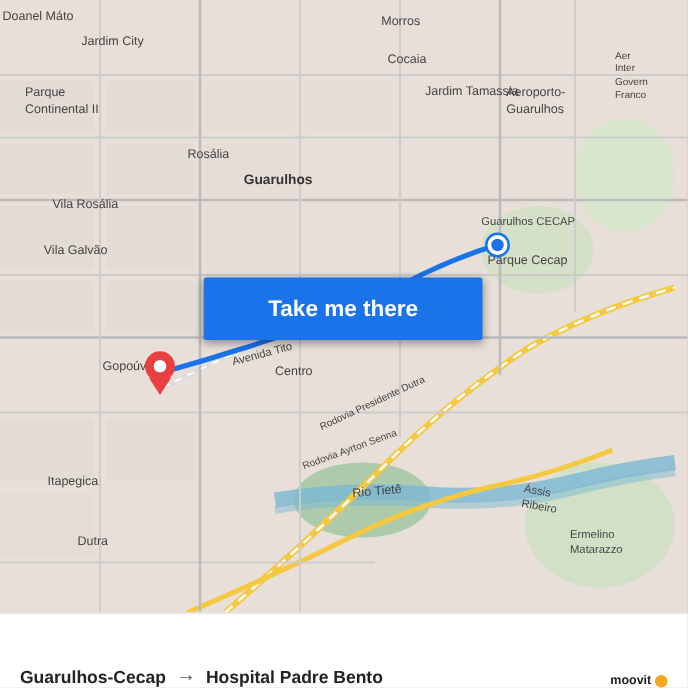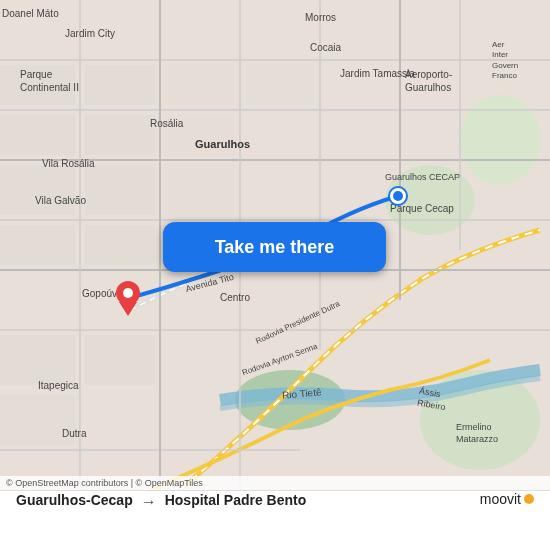--- a/index.html
+++ b/index.html
@@ -29,21 +29,21 @@
     
     .take-me-there-btn {
       position: absolute;
       left: 163px;
       top: 222px;
       width: 223px;
       height: 50px;
       background-color: #1a73e8;
       color: white;
       border: none;
-      border-radius: 12px;
+      border-radius: 2px;
       font-size: 18px;
       font-weight: bold;
       cursor: pointer;
       display: flex;
       align-items: center;
       justify-content: center;
       box-shadow: 0 2px 8px rgba(0,0,0,0.4);
       z-index: 10;
     }
 
@@ -86,21 +86,21 @@
 
     
     .bottom-bar {
       position: absolute;
       bottom: 0;
       left: 0;
       right: 0;
       height: 60px;
       background: white;
       display: flex;
-      align-items: flex-start;
+      align-items: flex-end;
       justify-content: space-between;
       padding: 0 16px;
       border-top: 1px solid #ddd;
     }
 
     .route-info {
       display: flex;
       align-items: center;
       gap: 8px;
     }
@@ -122,22 +122,22 @@
       color: #222;
     }
 
     .moovit-logo {
       display: flex;
       align-items: center;
       gap: 3px;
     }
 
     .moovit-text {
-      font-size: 14px;
-      font-weight: normal;
+      font-size: 10px;
+      font-weight: bold;
       color: #222;
     }
 
     .moovit-dot {
       width: 10px;
       height: 10px;
       background: #f5a623;
       border-radius: 50%;
     }
 
@@ -248,23 +248,20 @@
   <svg class="pin-red" viewBox="0 0 28 36">
     <circle cx="14" cy="13" r="12" fill="#e84040"></circle>
     <polygon points="14,36 5,22 23,22" fill="#e84040"></polygon>
     <circle cx="14" cy="13" r="5" fill="white"></circle>
   </svg>
 
   <div class="pin-blue"></div>
 
   <button class="take-me-there-btn">Take me there</button>
 
-  <div class="attribution">
-    <span>© OpenStreetMap contributors | © OpenMapTiles</span>
-  </div>
 </div>
 
 <div class="bottom-bar">
   <div class="route-info">
     <span class="route-from">Guarulhos-Cecap</span>
     <span class="route-arrow">→</span>
     <span class="route-to">Hospital Padre Bento</span>
   </div>
   <div class="moovit-logo">
     <span class="moovit-text">moovit</span>

